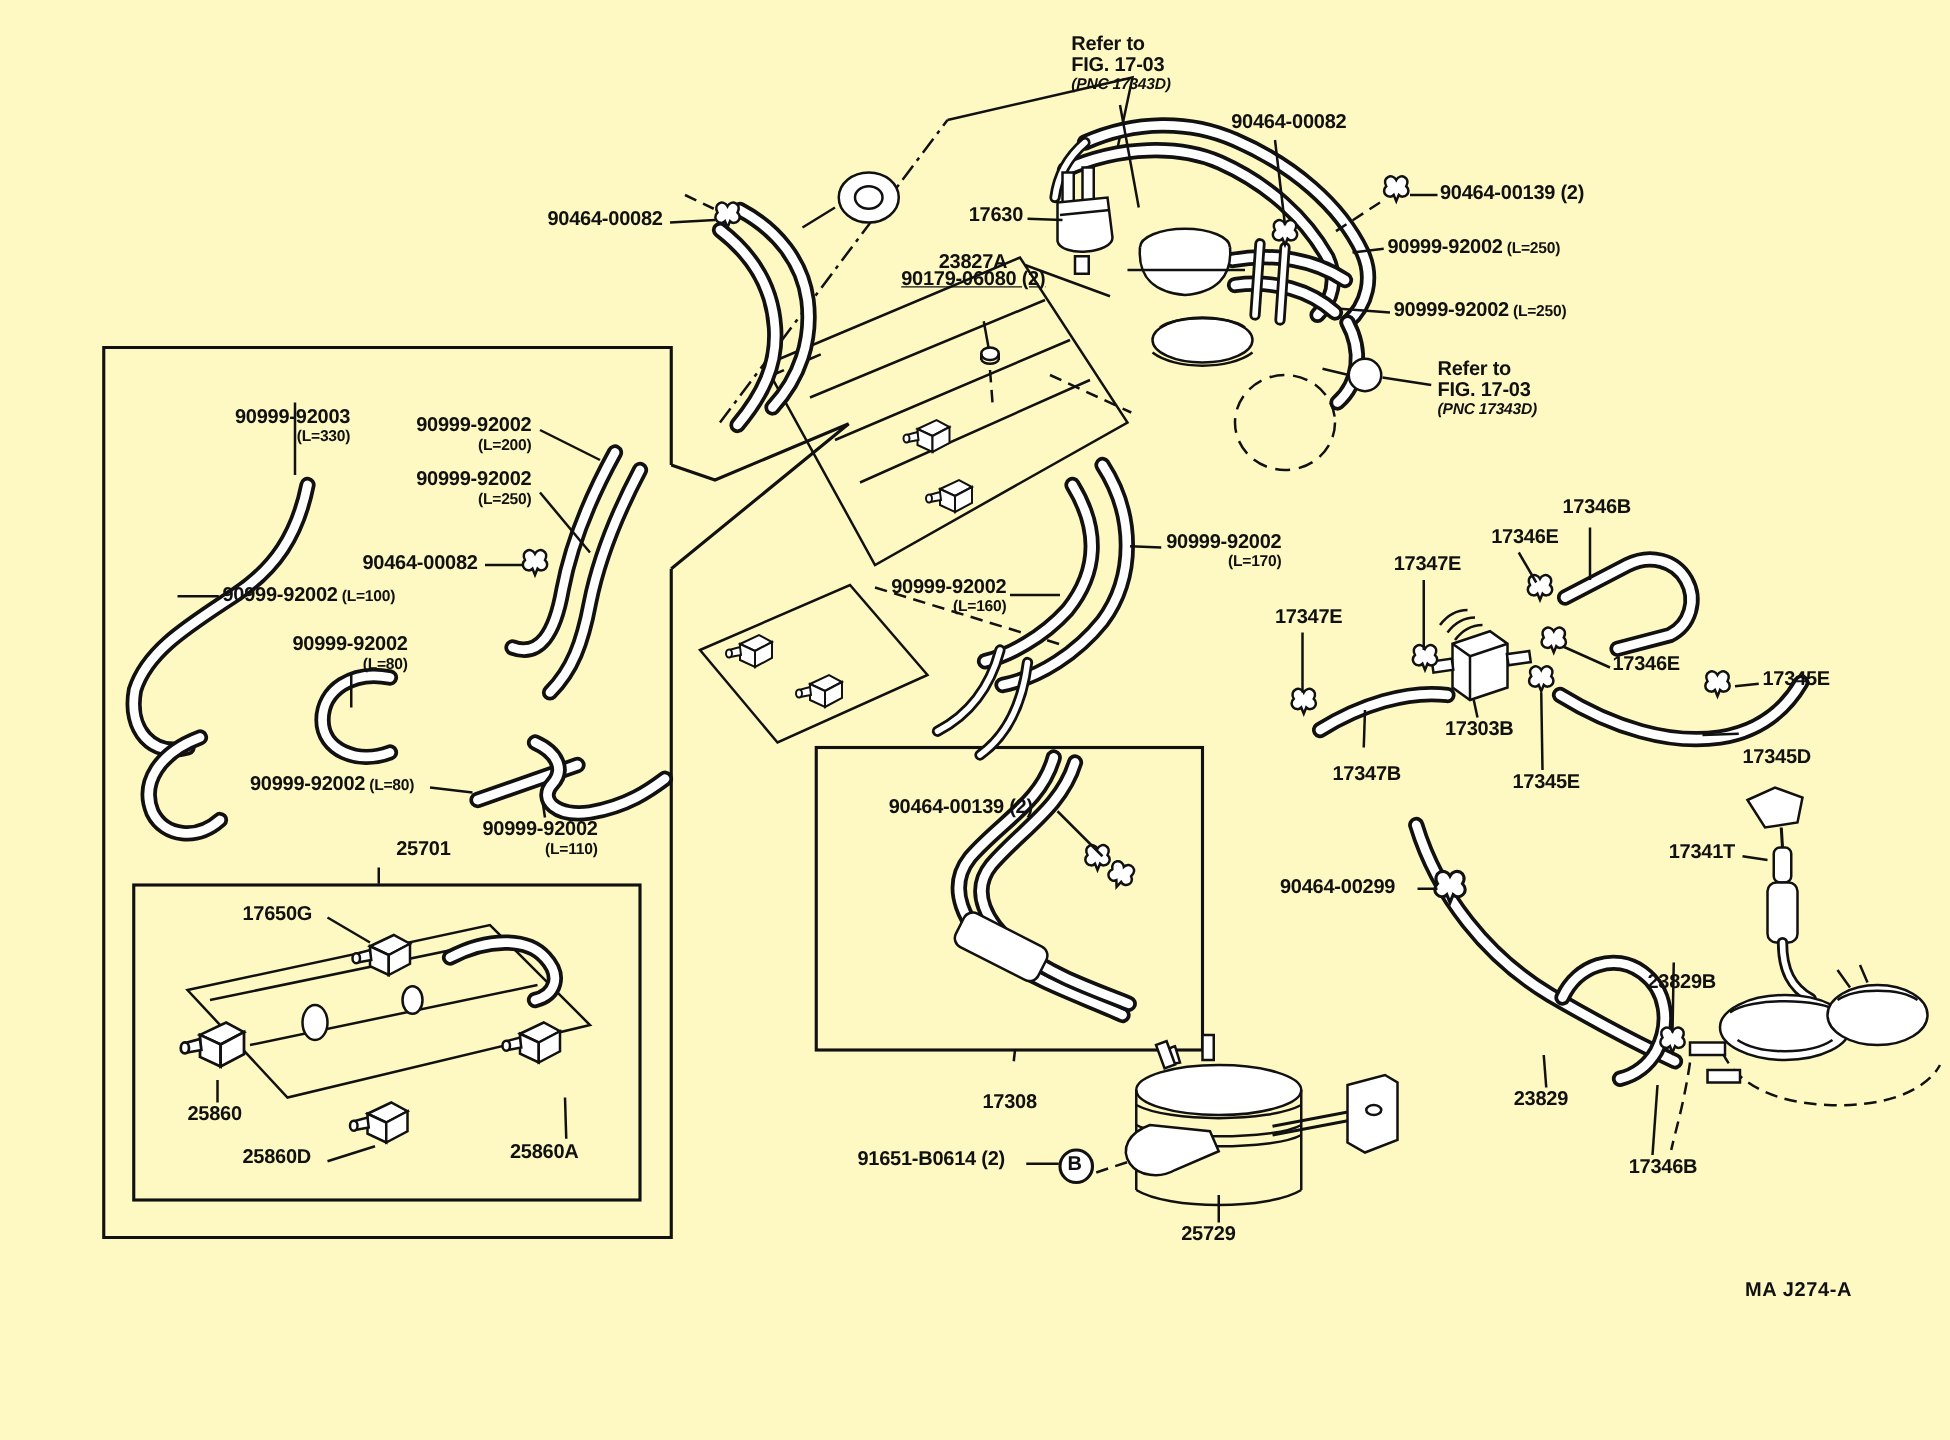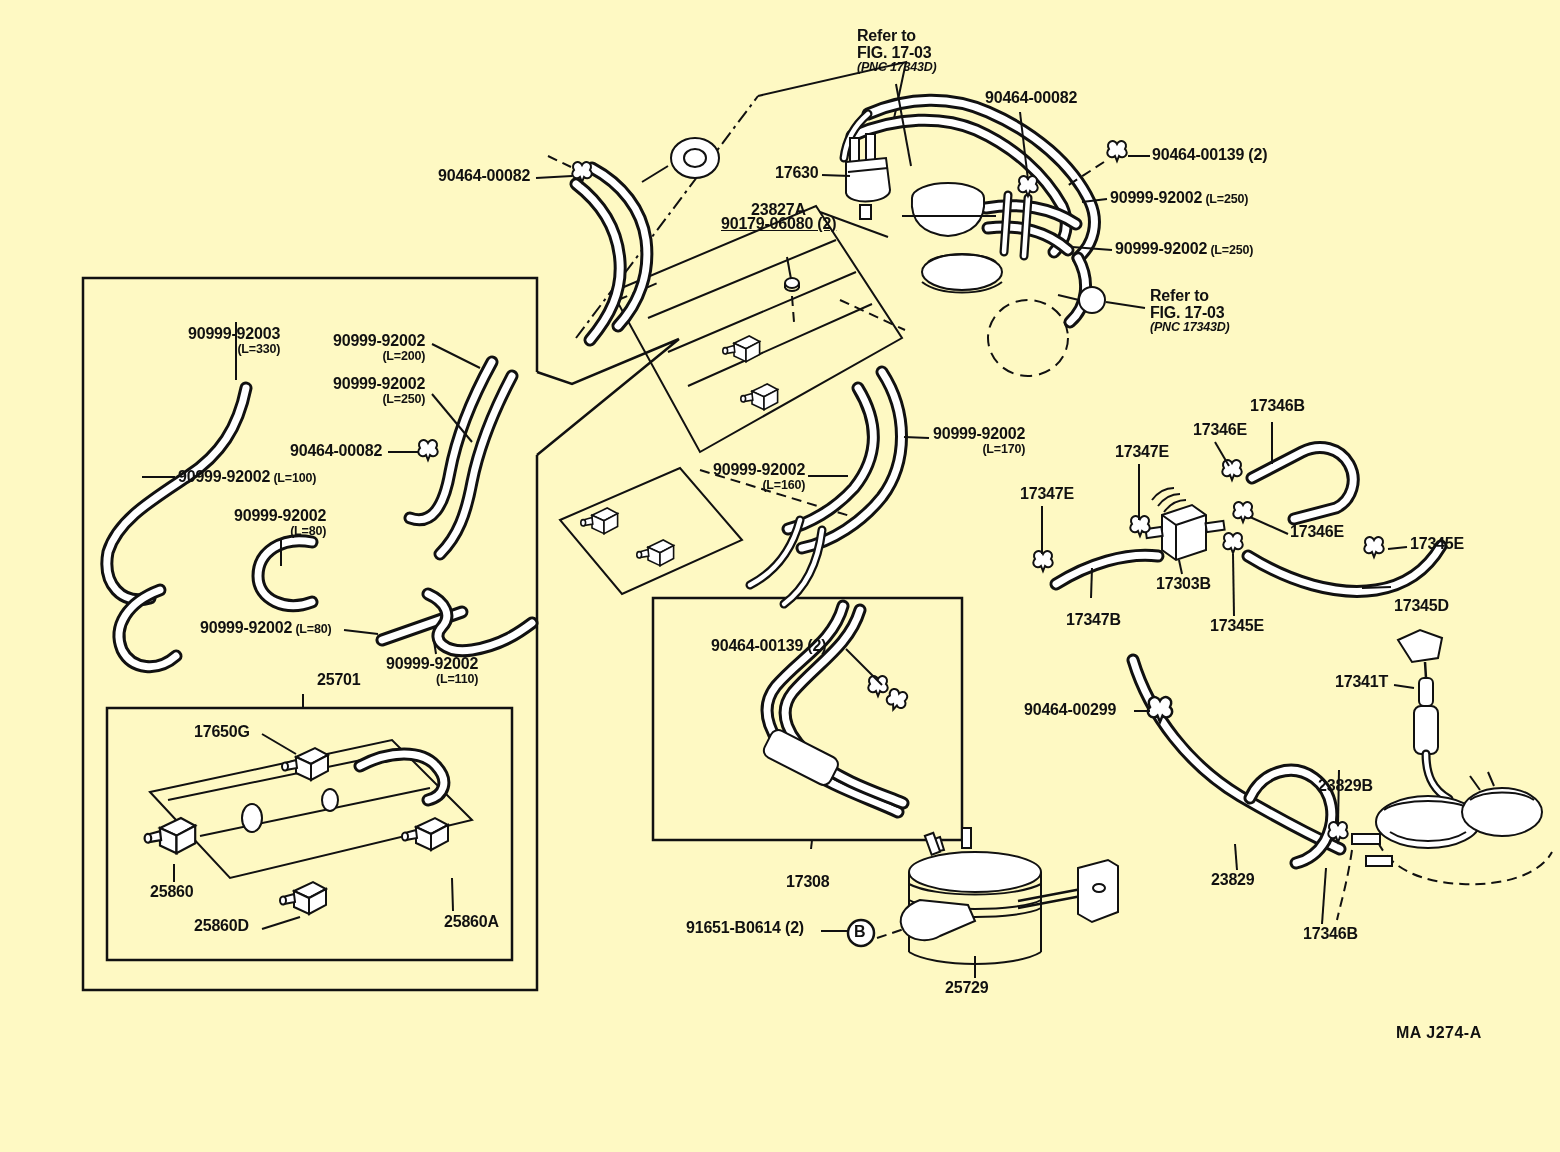--- a/index.html
+++ b/index.html
@@ -362,21 +362,21 @@
       <div class="lbl" style="left: 333px; top: 376px;"><span class="main">90999-92002</span><span class="sub">(L=250)</span></div>
       <div class="lbl" style="left: 290px; top: 443px;"><span class="main">90464-00082</span></div>
       <div class="lbl" style="left: 178px; top: 469px;"><span class="main">90999-92002</span><span class="tail"> (L=100)</span></div>
       <div class="lbl" style="left: 234px; top: 508px;"><span class="main">90999-92002</span><span class="sub">(L=80)</span></div>
       <div class="lbl" style="left: 200px; top: 620px;"><span class="main">90999-92002</span><span class="tail"> (L=80)</span></div>
       <div class="lbl" style="left: 386px; top: 656px;"><span class="main">90999-92002</span><span class="sub">(L=110)</span></div>
       <div class="lbl" style="left: 273px; top: 672px; margin-left: 44px;"><span class="main">25701</span></div>
       <div class="lbl" style="left: 194px; top: 724px;"><span class="main">17650G</span></div>
       <div class="lbl" style="left: 150px; top: 884px;"><span class="main">25860</span></div>
       <div class="lbl" style="left: 194px; top: 918px;"><span class="main">25860D</span></div>
-      <div class="lbl" style="left: 444px; top: 914px;"><span class="main">25860A</span></div>
+      <div class="lbl" style="left: 408px; top: 914px;"><span class="main">25860A</span></div>
       <div class="lbl" style="left: 933px; top: 426px;"><span class="main">90999-92002</span><span class="sub">(L=170)</span></div>
       <div class="lbl" style="left: 713px; top: 462px;"><span class="main">90999-92002</span><span class="sub">(L=160)</span></div>
       <div class="lbl" style="left: 711px; top: 638px;"><span class="main">90464-00139 (2)</span></div>
       <div class="lbl" style="left: 786px; top: 850px; margin-top: 24px;"><span class="main">17308</span></div>
       <div class="lbl" style="left: 686px; top: 920px;"><span class="main">91651-B0614 (2)</span></div>
       <div class="lbl" style="left: 945px; top: 980px;"><span class="main">25729</span></div>
       <div class="lbl" style="left: 1250px; top: 398px;"><span class="main">17346B</span></div>
       <div class="lbl" style="left: 1193px; top: 422px;"><span class="main">17346E</span></div>
       <div class="lbl" style="left: 1115px; top: 444px;"><span class="main">17347E</span></div>
       <div class="lbl" style="left: 1020px; top: 486px;"><span class="main">17347E</span></div>

